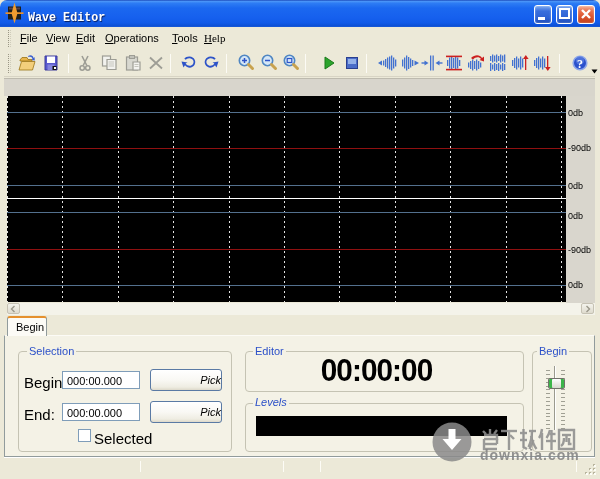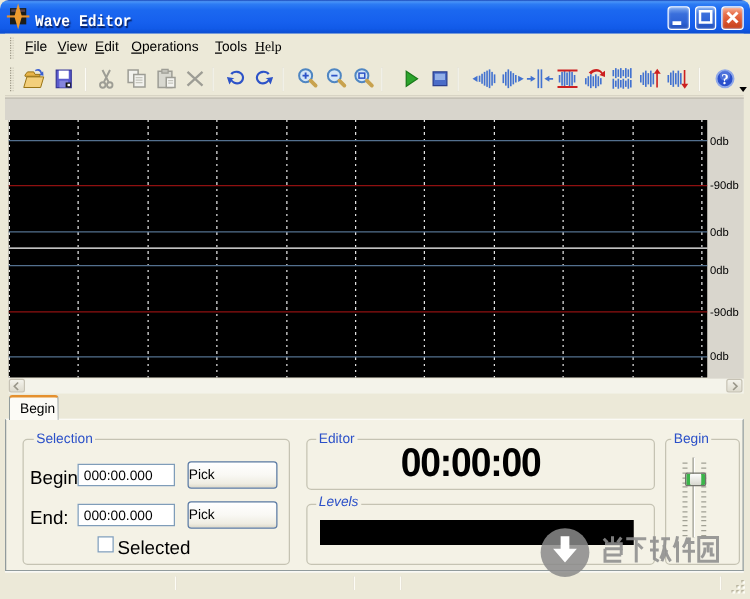--- a/index.html
+++ b/index.html
@@ -49,21 +49,21 @@
 
 #tabstrip { left:4px; top:315px; width:591px; height:20px; background:#ECE9D8; }
 #maintab { left:7px; top:316px; width:40px; height:20px; background:#fcfbf6; border:1px solid #919b9c; border-bottom:none; border-radius:3px 3px 0 0; border-top:2px solid #e5902e; font-size:11px; padding-left:8px; padding-top:3px; }
 #tabpage { left:4px; top:335px; width:591px; height:122px; background:#f4f2e6; border:1px solid #919b9c; border-top:1px solid #fcfbf6; }
 
 
 .grp { border:1px solid #c5c3b3; border-radius:4px; }
 .gtitle { font-size:11px; color:#2b50c8; background:#f4f2e6; padding:0 2px; }
 .lbl { font-size:15px; color:#000; }
 .field { background:#fff; border:1px solid #7f9db9; font-size:11px; color:#000; padding:3px 0 0 4px; }
-.btn { border:1px solid #5a7aa4; border-radius:3px; background:linear-gradient(180deg,#ffffff 0%,#f9f8f4 50%,#efede2 85%,#ddd9ca 100%); font-size:11px; text-align:left; box-shadow:inset 0 1px 0 #fff; }
+.btn { border:1px solid #5a7aa4; border-radius:3px; background:linear-gradient(180deg,#ffffff 0%,#f9f8f4 50%,#efede2 85%,#ddd9ca 100%); font-size:11px; text-align:right; box-shadow:inset 0 1px 0 #fff;font-style:italic; }
 
 
 #status { left:4px; top:457px; width:591px; height:17px; background:#ECE9D8; border-top:1px solid #fff; }
 .sdiv { top:461px; width:1px; height:11px; background:#bcb8a6; border-right:1px solid #fdfcf6; }
 
 
 #wm { left:425px; top:418px; width:175px; height:55px; }
 </style>
 </head>
 <body>
@@ -417,13 +417,14 @@
         </g>
         <g transform="translate(132,0)" stroke="#8e8e8e" stroke-width="2.4" fill="none">
           <path d="M2 12 H17 V31 H2 Z"></path>
           <path d="M5 17 H14"></path>
           <path d="M9.5 17 V24"></path>
           <path d="M7 20 C7 25 5.5 27 4 28"></path>
           <path d="M12 20 V26 L14.5 26"></path>
         </g>
       </g>
   </svg>
+  <div class="abs" style="left:55px; top:29px; font-size:14px; font-weight:bold; color:rgba(134,134,134,0.9); letter-spacing:1px;">downxia.com</div>
 </div>
 
 </body></html>

